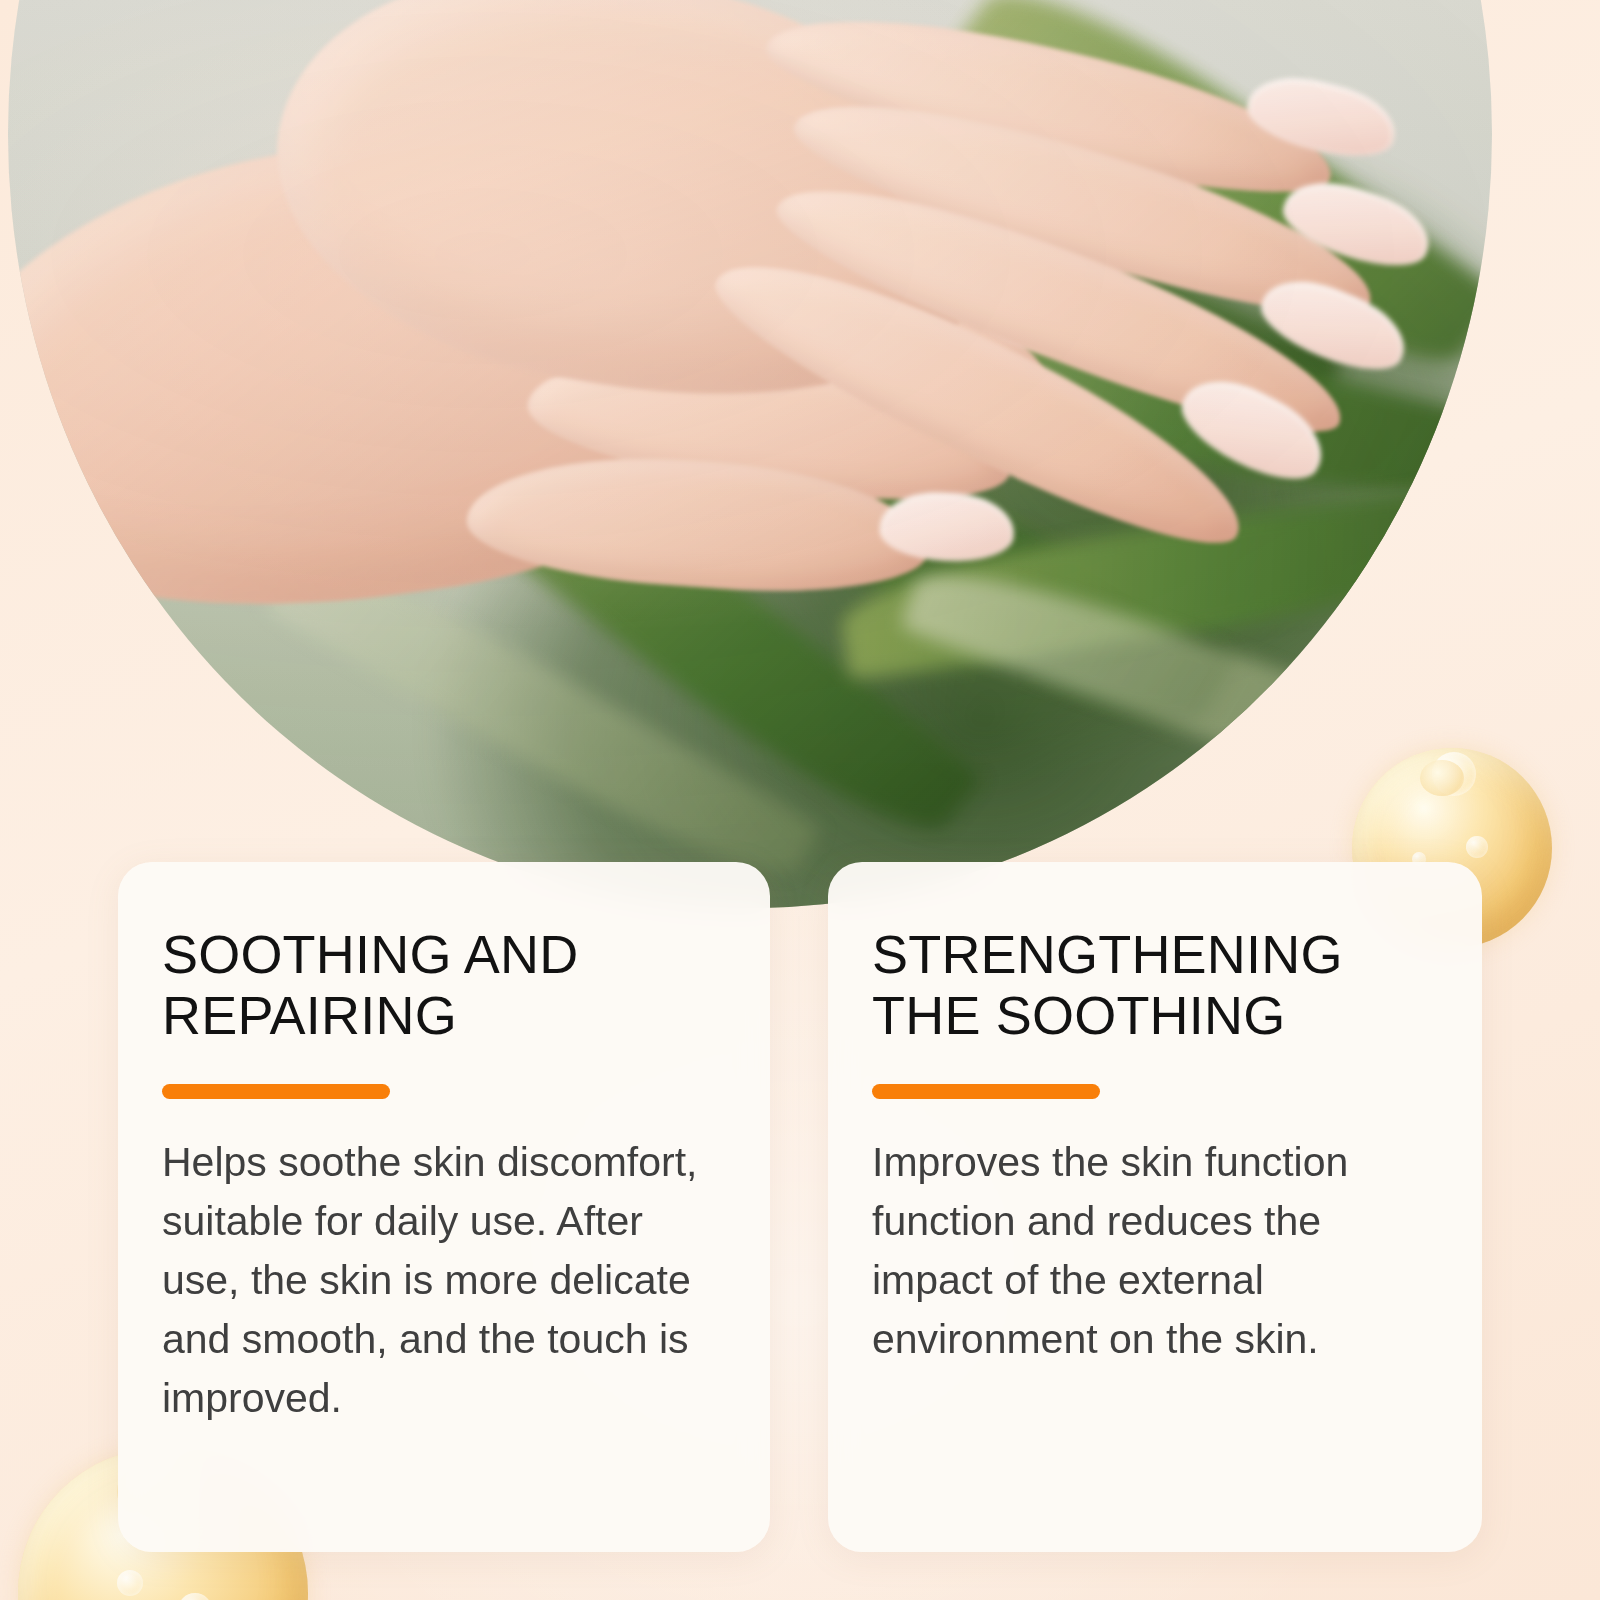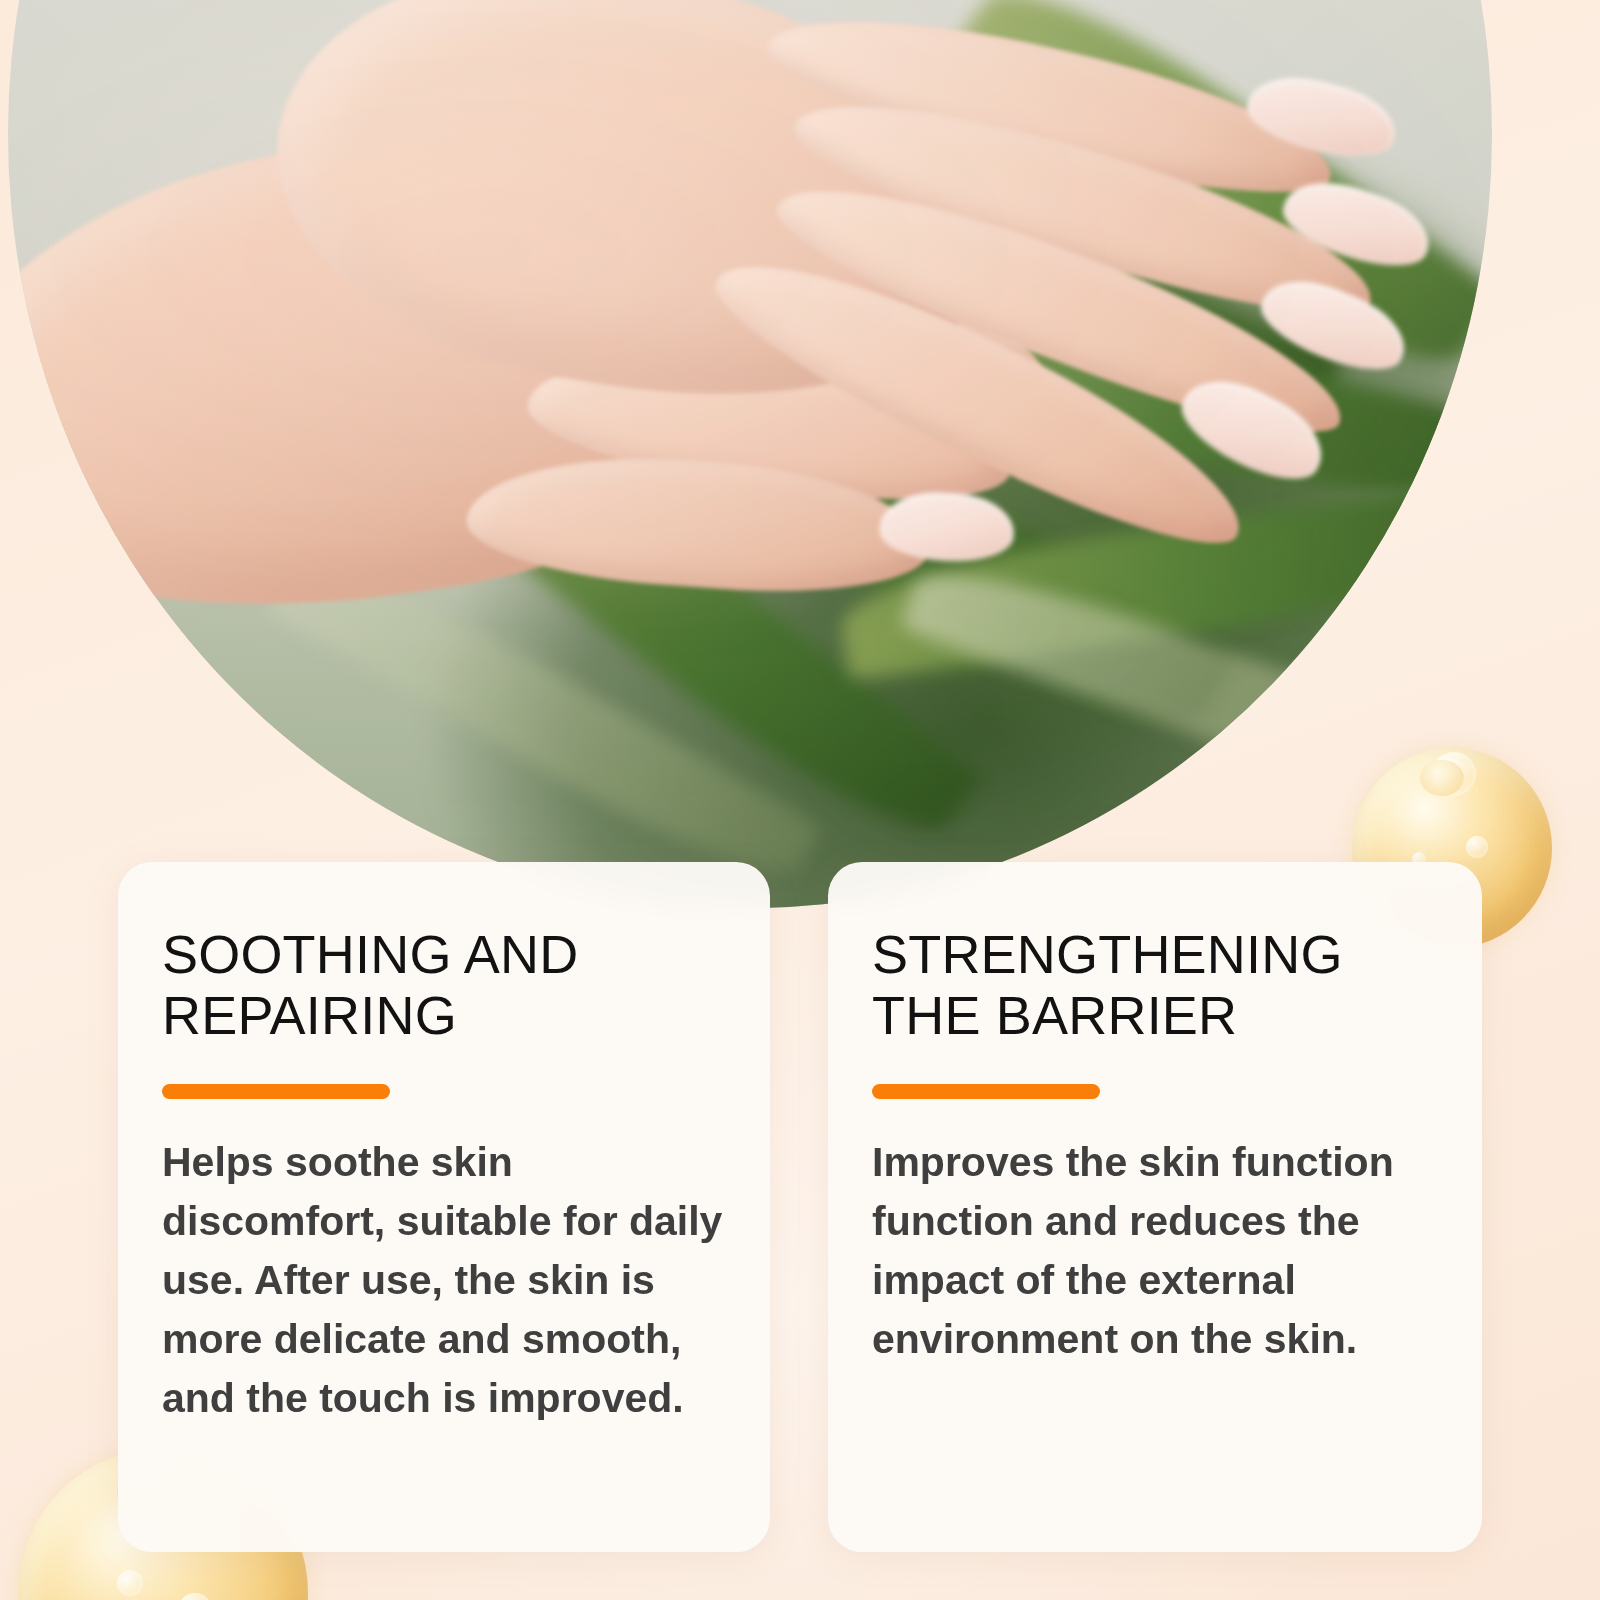--- a/index.html
+++ b/index.html
@@ -154,21 +154,21 @@
     width: 228px;
     height: 15px;
     border-radius: 8px;
     background: #F97F09;
     margin: 38px 0 34px 0;
   }
   .card-body {
     font-size: 41px;
     line-height: 1.44;
     color: #3F3F3F;
-    font-weight: 700;
+    font-weight: 400;
   }
 </style>
 </head>
 <body>
 
 <div id="stage" style="background: #c4b5fd;">
 
   <div class="bg-sheen"></div>
 
   <div class="hero-wrap">
@@ -264,18 +264,18 @@
 
   <div class="card left">
     <h2 class="card-title" style="color: rgb(18, 18, 18);">SOOTHING AND
 REPAIRING</h2>
     <div class="accent-bar" style="background: rgb(249, 127, 9);"></div>
     <p class="card-body" style="color: rgb(63, 63, 63);">Helps soothe skin discomfort, suitable for daily use. After use, the skin is more delicate and smooth, and the touch is improved.</p>
   </div>
 
   <div class="card right">
     <h2 class="card-title" style="color: rgb(18, 18, 18);">STRENGTHENING
-THE BARRIER</h2>
+THE SOOTHING</h2>
     <div class="accent-bar" style="background: rgb(249, 127, 9);"></div>
     <p class="card-body" style="color: rgb(63, 63, 63);">Improves the skin function function and reduces the impact of the external environment on the skin.</p>
   </div>
 
 </div>
 
 </body></html>

